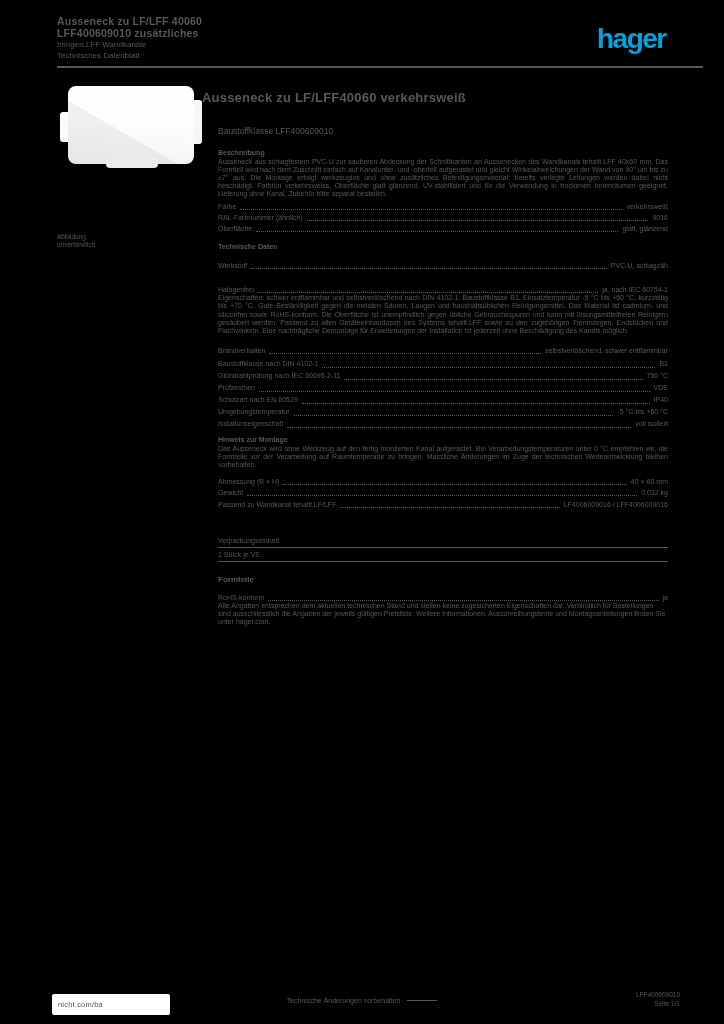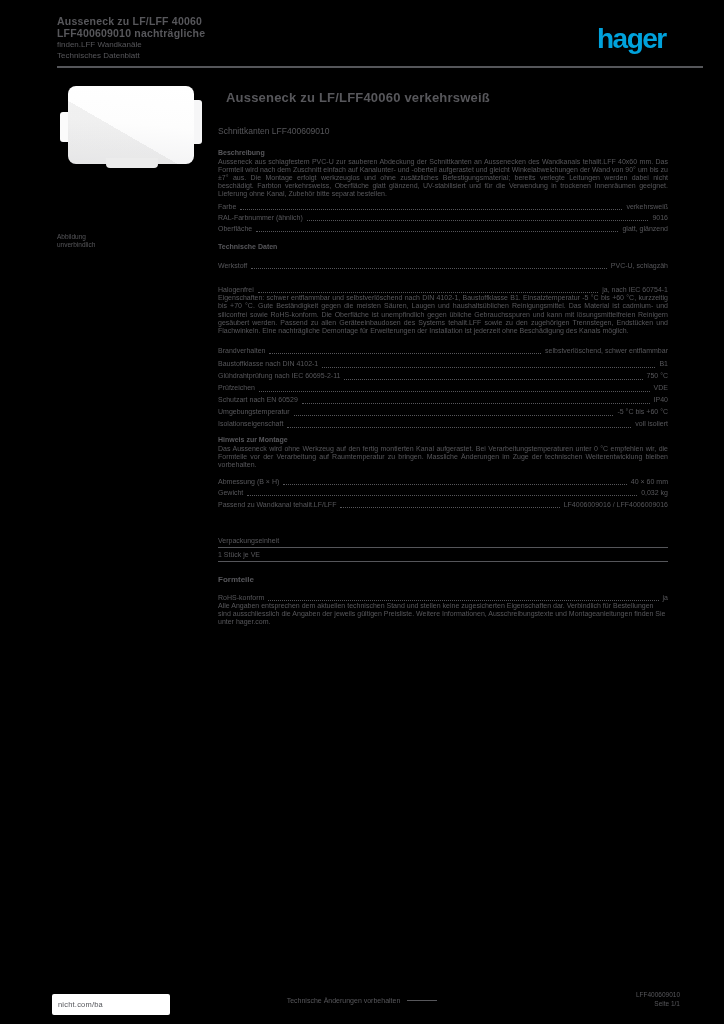--- a/index.html
+++ b/index.html
@@ -48,41 +48,41 @@
   .f-center .txt{font-size:7px;}
   .f-center .dash{width:30px;height:0;border-top:1.5px solid #57575b;}
   .f-right{text-align:right;font-size:6.5px;line-height:9px;}
 </style>
 </head>
 <body>
 
 <div class="page">
 
   <div class="abs hdr1" style="left:57px;top:15px;">Ausseneck zu LF/LFF 40060</div>
-  <div class="abs hdr2" style="left:57px;top:27px;">LFF400609010 nachträgliche</div>
-  <div class="abs hdr3" style="left:57px;top:39px;">finden.LFF Wandkanäle</div>
+  <div class="abs hdr2" style="left:57px;top:27px;">LFF400609010 zusätzliches</div>
+  <div class="abs hdr3" style="left:57px;top:39px;">bringen.LFF Wandkanäle</div>
   <div class="abs hdr4" style="left:57px;top:50px;">Technisches Datenblatt</div>
   <div class="abs logo" style="left:597px;top:24px;">hager</div>
   <div class="abs hline" style="left:57px;top:66px;width:646px;"></div>
 
   <div class="abs photo" style="left:60px;top:84px;width:142px;height:84px;">
     <div class="ph-tab-l"></div>
     <div class="ph-tab-r"></div>
     <div class="ph-main"></div>
     <div class="ph-facet"></div>
     <div class="ph-notch"></div>
   </div>
 
   <div class="abs note" style="left:57px;top:233px;">
     <div>Abbildung</div>
     <div>unverbindlich</div>
   </div>
 
-  <div class="abs title" style="left:226px;top:90px;width:450px;">Ausseneck zu LF/LFF40060 verkehrsweiß</div>
-  <div class="abs subtitle" style="left:218px;top:126px;">Schnittkanten LFF400609010</div>
+  <div class="abs title" style="left:202px;top:90px;width:450px;">Ausseneck zu LF/LFF40060 verkehrsweiß</div>
+  <div class="abs subtitle" style="left:218px;top:126px;">Baustoffklasse LFF400609010</div>
   <div class="abs mini-head" style="left:218px;top:148px;">Beschreibung</div>
   <div class="abs para" style="left:218px;top:158px;width:450px;">Ausseneck aus schlagfestem PVC-U zur sauberen Abdeckung der Schnittkanten an Aussenecken des Wandkanals tehalit.LFF 40x60 mm. Das Formteil wird nach dem Zuschnitt einfach auf Kanalunter- und -oberteil aufgerastet und gleicht Winkelabweichungen der Wand von 90° um bis zu ±7° aus. Die Montage erfolgt werkzeuglos und ohne zusätzliches Befestigungsmaterial; bereits verlegte Leitungen werden dabei nicht beschädigt. Farbton verkehrsweiss, Oberfläche glatt glänzend, UV-stabilisiert und für die Verwendung in trockenen Innenräumen geeignet. Lieferung ohne Kanal, Zubehör bitte separat bestellen.</div>
 
   <div class="abs rows" style="left:218px;top:201px;width:450px;">
 
       <div class="row">
         <span class="lbl">Farbe</span>
         <span class="lead"></span>
         <span class="val">verkehrsweiß</span>
       </div>

